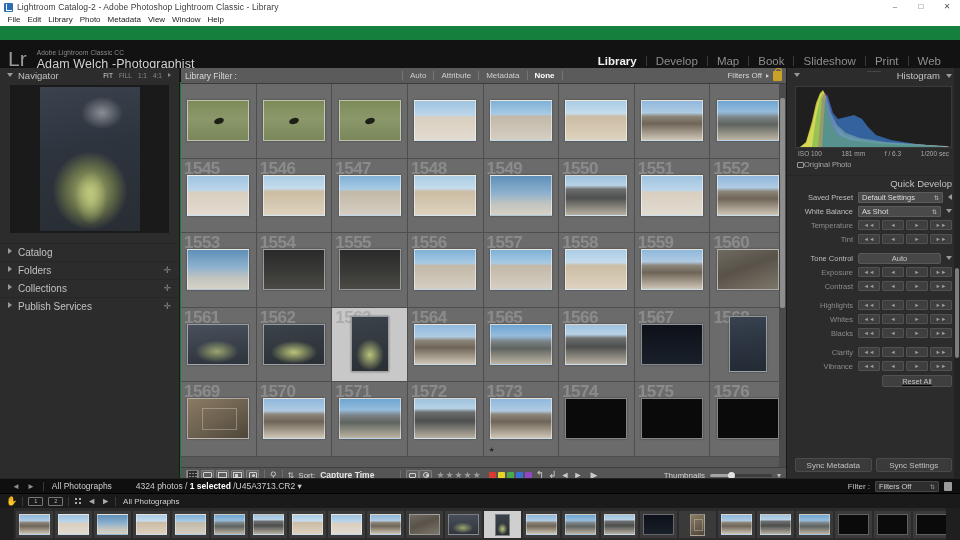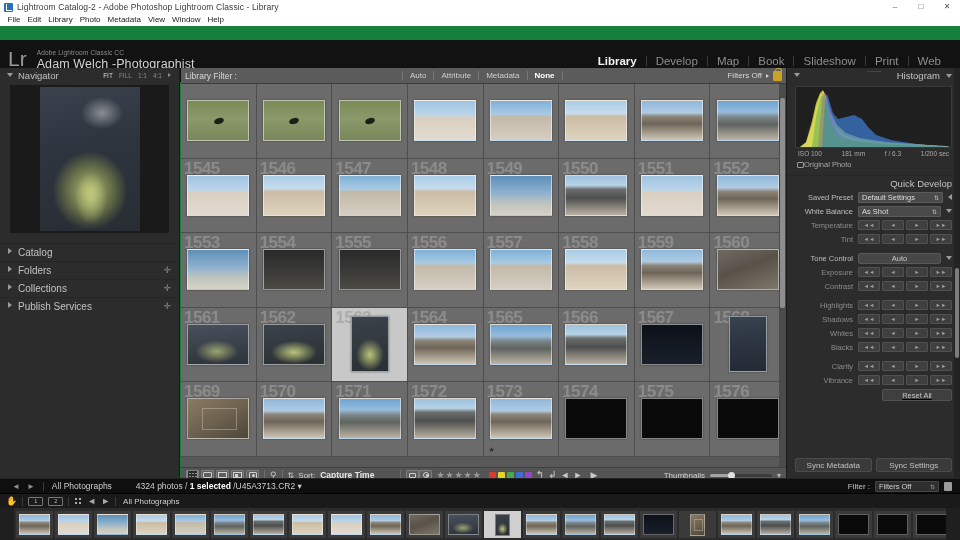--- a/index.html
+++ b/index.html
@@ -816,29 +816,20 @@
         <div class="qd-row">
           <span class="qd-lbl dim">Highlights</span>
           <span class="qd-steps">
             <span class="qd-step">◄◄</span>
             <span class="qd-step">◄</span>
             <span class="qd-step">►</span>
             <span class="qd-step">►►</span>
           </span>
         </div>
         <div class="qd-row">
-          <span class="qd-lbl dim">Shadows</span>
-          <span class="qd-steps">
-            <span class="qd-step">◄◄</span>
-            <span class="qd-step">◄</span>
-            <span class="qd-step">►</span>
-            <span class="qd-step">►►</span>
-          </span>
-        </div>
-        <div class="qd-row">
           <span class="qd-lbl dim">Whites</span>
           <span class="qd-steps">
             <span class="qd-step">◄◄</span>
             <span class="qd-step">◄</span>
             <span class="qd-step">►</span>
             <span class="qd-step">►►</span>
           </span>
         </div>
         <div class="qd-row">
           <span class="qd-lbl dim">Blacks</span>

